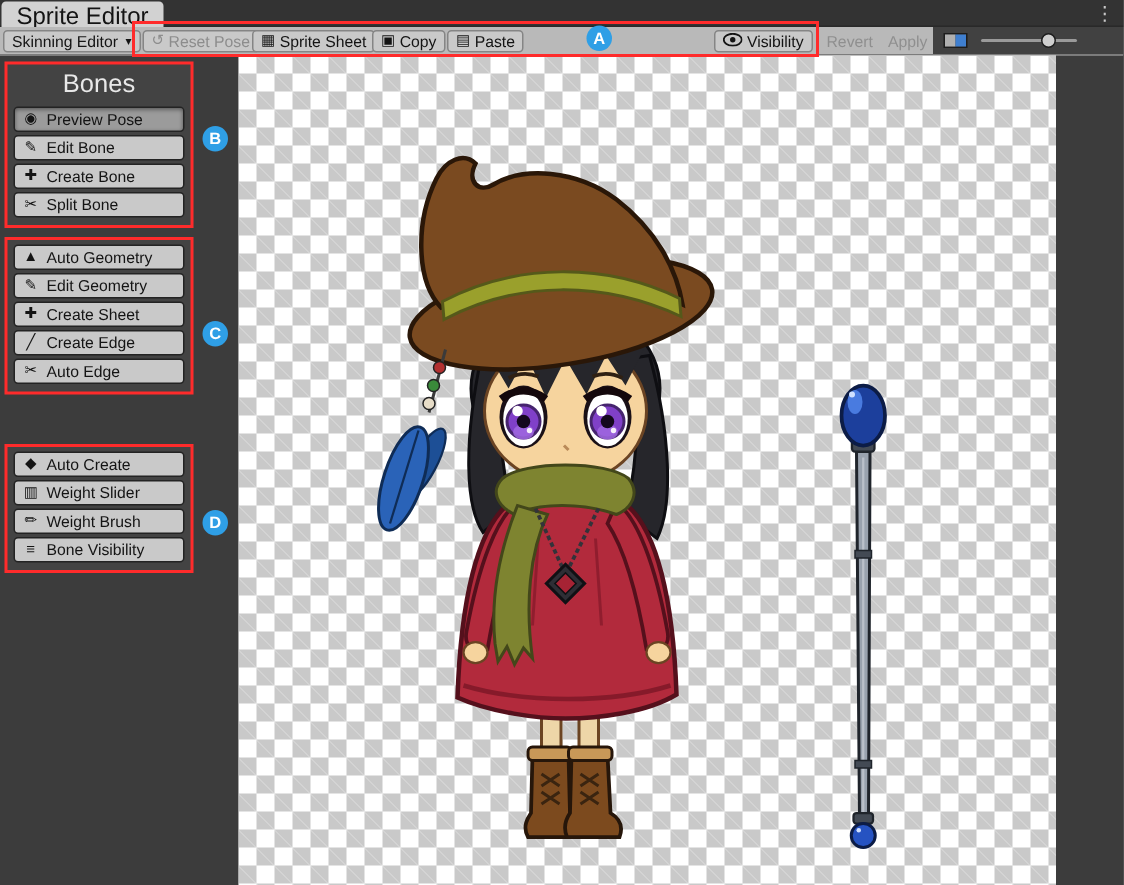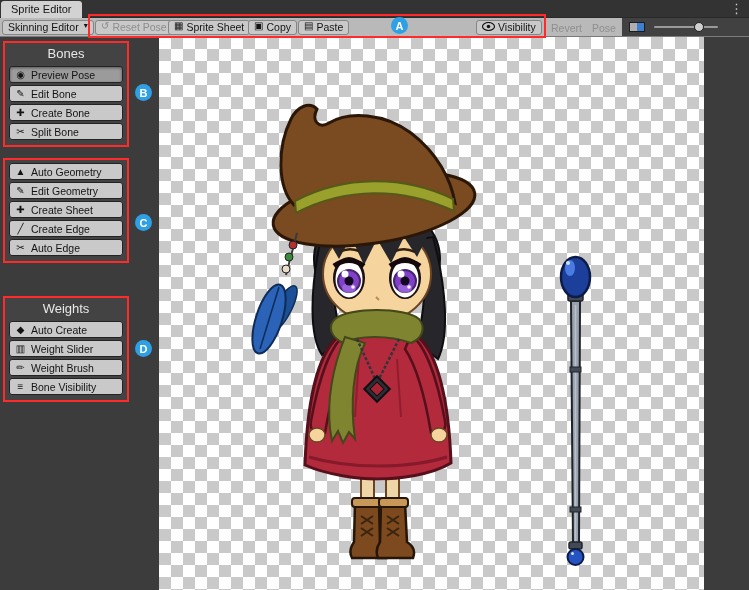--- a/index.html
+++ b/index.html
@@ -5,45 +5,45 @@
   html,body{margin:0;padding:0;background:#222;}
   *{box-sizing:border-box;}
   .app{
     position:relative;width:749px;height:590px;background:#3c3c3c;
     font-family:"Liberation Sans", sans-serif;overflow:hidden;
     -webkit-font-smoothing:antialiased;
   }
   
   .tabbar{position:absolute;left:0;top:0;width:749px;height:18px;background:#333333;border-bottom:1px solid #292929;}
   .tab{position:absolute;left:1px;top:1px;height:17px;padding:2px 10px 0;background:#d2d2d2;color:#141414;
-       font-size:11px;border-radius:3px 3px 0 0;}
+       font-size:16px;border-radius:3px 3px 0 0;}
   .kebab{position:absolute;right:6px;top:1px;color:#c9c9c9;font-size:13px;line-height:16px;cursor:default;}
   
   .toolbar{position:absolute;left:0;top:18px;width:749px;height:19px;background:#b9b9b9;border-bottom:1px solid #7c7c7c;}
-  .chip{position:absolute;top:2px;height:15px;display:flex;gap:3px;padding:0 5px;
+  .chip{position:absolute;top:2px;height:15px;display:flex;align-items:center;gap:3px;padding:0 5px;
         background:#c9c9c9;border:1px solid #858585;border-radius:3px;font-size:10.5px;color:#141414;white-space:nowrap;}
   .chip .ci{font-size:10px;line-height:1;}
   .chip.disabled{color:#8d8d8d;}
   .caret{font-size:8px;margin-left:2px;}
   .plain-label{position:absolute;top:4px;font-size:10.5px;color:#8f8f8f;white-space:nowrap;}
   .toolbar-right{position:absolute;left:622px;top:0;width:127px;height:18px;background:#414141;}
   .mode-toggle{position:absolute;left:7px;top:4px;width:16px;height:10px;border:1px solid #1d1d1d;display:flex;}
   .mode-toggle .half-l{width:8px;height:100%;background:#b0b0b0;}
   .mode-toggle .half-r{width:8px;height:100%;background:#3f7fd0;}
   .slider{position:absolute;left:32px;top:0;width:68px;height:18px;}
   .slider .track{position:absolute;left:0;top:8px;width:64px;height:2px;background:#9a9a9a;border-radius:1px;}
   .slider .knob{position:absolute;left:40px;top:4px;width:10px;height:10px;border-radius:50%;
                 background:#cfcfcf;border:1px solid #1d1d1d;}
   
   .ann{position:absolute;border:2px solid #ff2b2b;z-index:25;pointer-events:none;background:transparent;}
   .badge{position:absolute;width:17px;height:17px;border-radius:50%;background:#2f9fe6;color:#fff;
          font-size:11px;font-weight:bold;display:flex;align-items:center;justify-content:center;z-index:30;}
   
   .panel{position:absolute;left:3px;width:126px;border:2px solid #ff2b2b;background:#434343;z-index:5;padding:1px 0 3px;}
-  .panel-title{text-align:center;font-size:13px;color:#e8e8e8;padding:2px 0 3px;}
+  .panel-title{text-align:center;font-size:17px;color:#e8e8e8;padding:2px 0 3px;}
   .pbtn{display:flex;align-items:center;gap:5px;height:17px;margin:2px 4px;background:#c9c9c9;
         border:1px solid #232323;border-radius:3px;padding:0 5px;font-size:10.5px;color:#141414;white-space:nowrap;}
   .pbtn .ci{font-size:10px;width:11px;text-align:center;line-height:1;}
   .pbtn.selected{background:#9b9b9b;box-shadow:inset 0 1px 3px rgba(0,0,0,.45);}
   
   .canvas{
     position:absolute;left:159px;top:37px;width:545px;height:553px;background-color:#ffffff;
     background-image:
       linear-gradient(45deg,#c9c9c9 25%,transparent 25%,transparent 75%,#c9c9c9 75%),
       linear-gradient(45deg,#c9c9c9 25%,transparent 25%,transparent 75%,#c9c9c9 75%);
@@ -92,21 +92,21 @@
       <span class="eye-icon">
         <svg width="13" height="9" viewBox="0 0 13 9">
           <ellipse cx="6.5" cy="4.5" rx="6" ry="4" fill="none" stroke="#141414" stroke-width="1.2"></ellipse>
           <circle cx="6.5" cy="4.5" r="1.8" fill="#141414"></circle>
         </svg>
       </span>
       <span>Visibility</span>
     </div>
 
     <div class="plain-label" style="left:551px">Revert</div>
-    <div class="plain-label" style="left:592px">Pose</div>
+    <div class="plain-label" style="left:592px">Apply</div>
 
     <div class="toolbar-right">
       <div class="mode-toggle">
         <span class="half-l"></span>
         <span class="half-r"></span>
       </div>
       <div class="slider">
         <div class="track"></div>
         <div class="knob"></div>
       </div>
@@ -155,21 +155,20 @@
       <span>Create Edge</span>
     </div>
     <div class="pbtn">
       <span class="ci">✂</span>
       <span>Auto Edge</span>
     </div>
   </div>
   <div class="badge" style="left:135px;top:214px">C</div>
 
   <div class="panel" style="top:296px">
-    <div class="panel-title">Weights</div>
     <div class="pbtn">
       <span class="ci">◆</span>
       <span>Auto Create</span>
     </div>
     <div class="pbtn">
       <span class="ci">▥</span>
       <span>Weight Slider</span>
     </div>
     <div class="pbtn">
       <span class="ci">✏</span>

